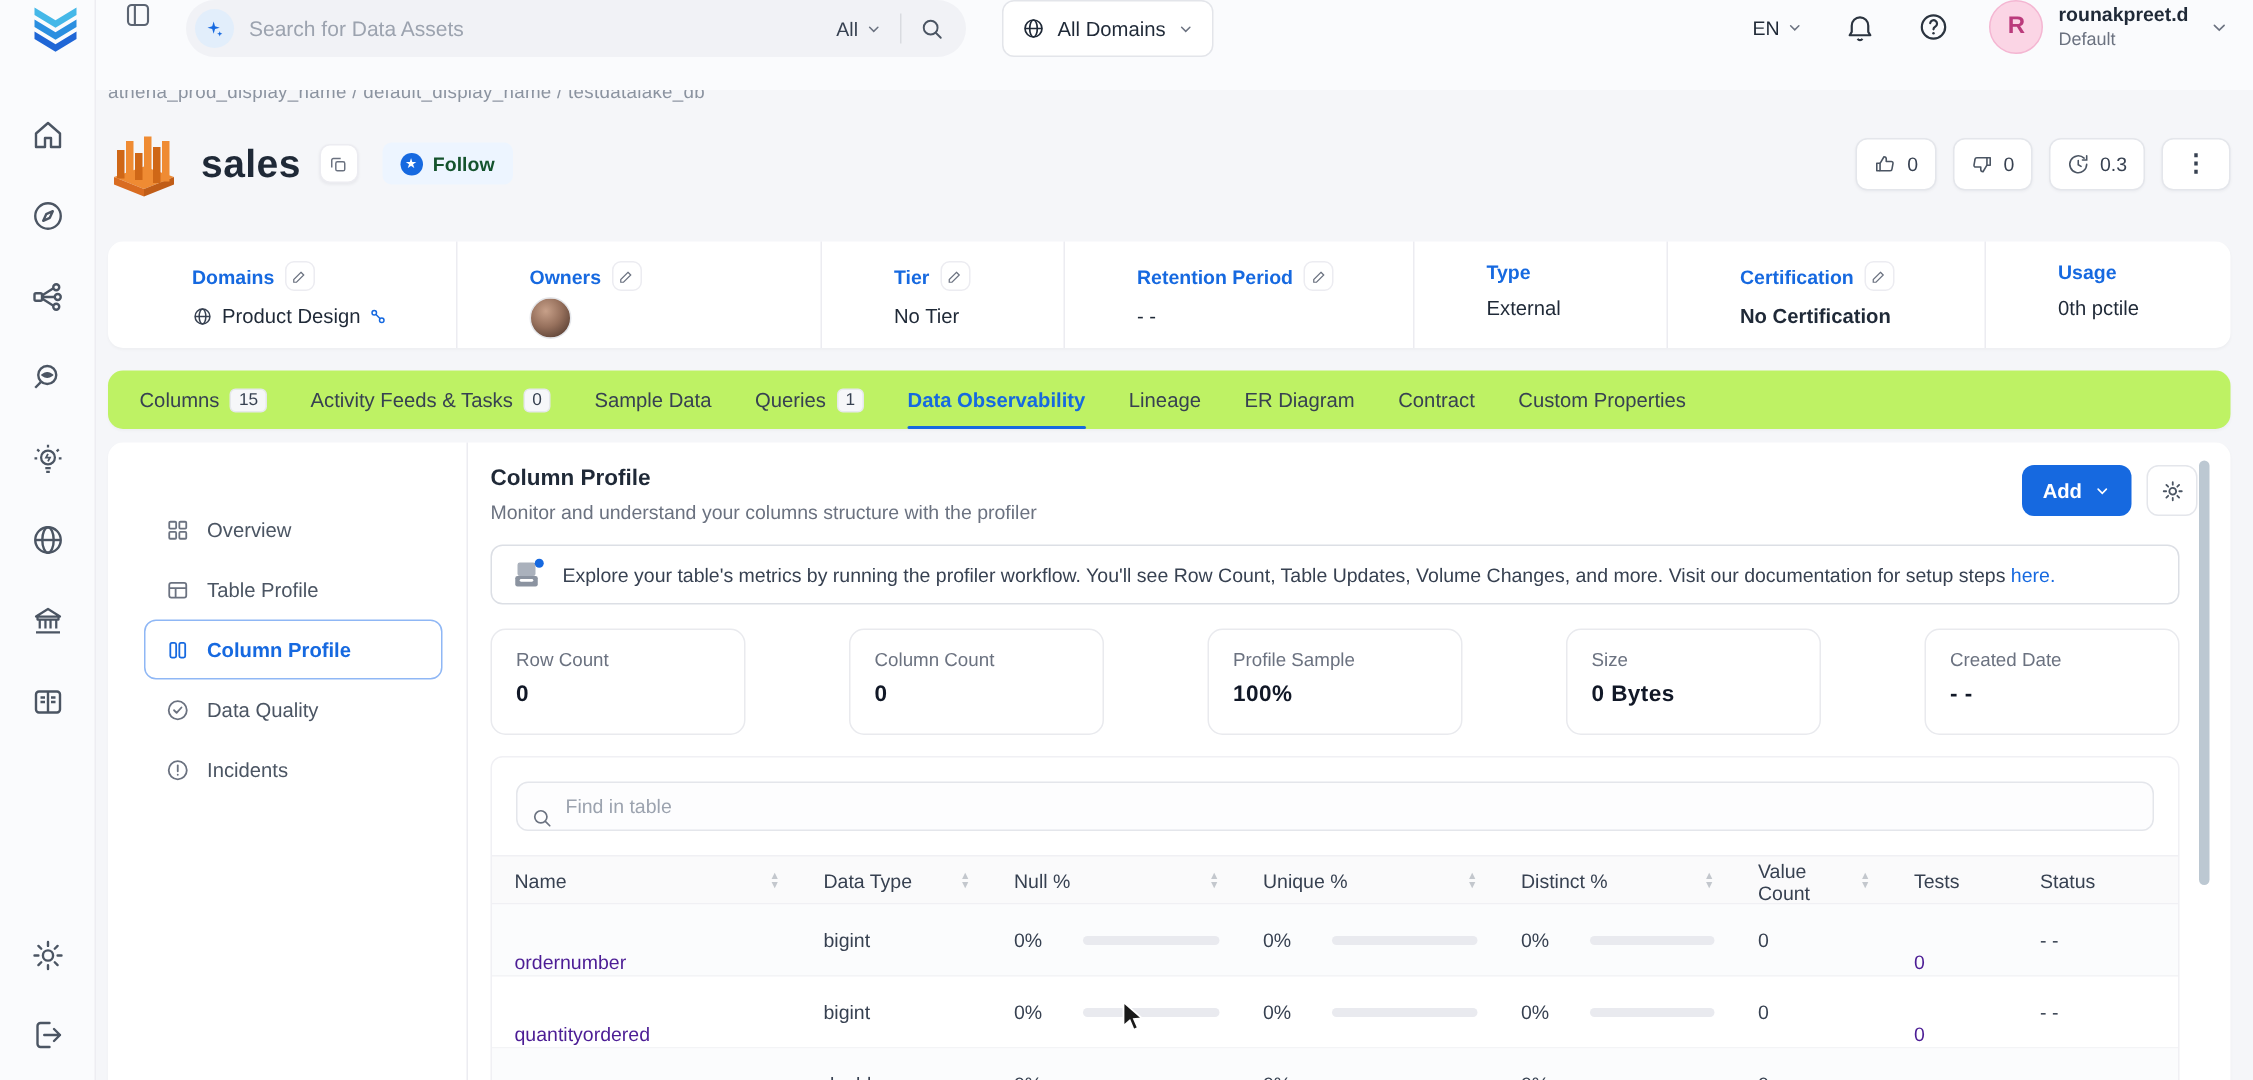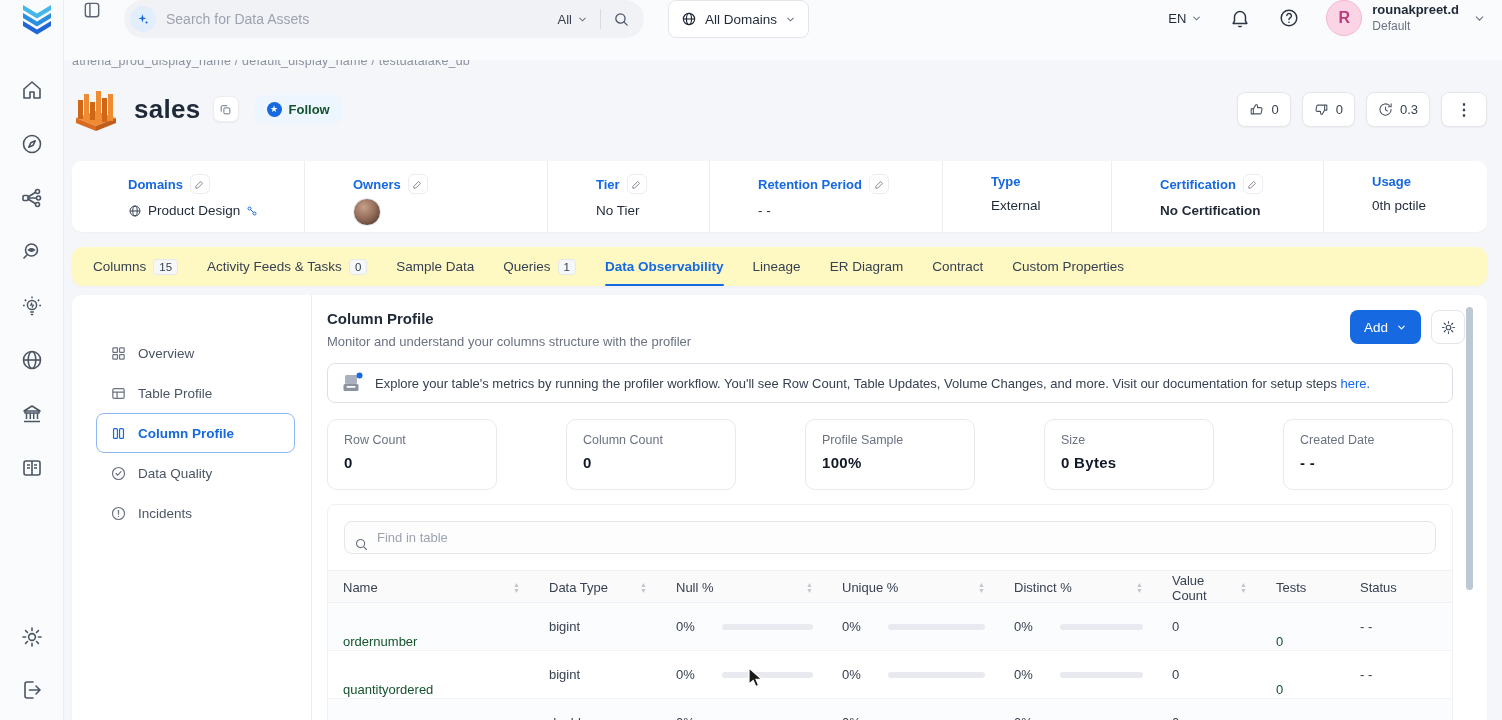--- a/index.html
+++ b/index.html
@@ -70,21 +70,21 @@
     box-shadow:0 1px 2px rgba(16,24,40,.03); }
   .mcell { padding:13px 0 0 48px; border-right:1px solid #ececf1; }
   .mcell:last-child { border-right:none; }
   .mlabel { display:flex; align-items:center; gap:7px; font-size:13px; font-weight:600; color:#1669e0; }
   .editbtn { width:20px; height:20px; border:1px solid #ececf1; border-radius:6px; background:#fff;
     display:flex; align-items:center; justify-content:center; color:#6b7280; cursor:pointer; }
   .mvalue { margin-top:9px; font-size:13.5px; color:#1f2937; display:flex; align-items:center; gap:6px; }
   .ownerpic { width:28px; height:28px; border-radius:50%; margin-top:4px; cursor:pointer;
     background:radial-gradient(circle at 38% 32%, #c7a089 0%, #96705c 45%, #5a4034 85%); border:1px solid #e5e7eb; }
 
-  .tabscard { margin-top:15px; background:#fef9c3; border-radius:10px; height:39px; display:flex;
+  .tabscard { margin-top:15px; background:#bef264; border-radius:10px; height:39px; display:flex;
     align-items:center; padding:0 21px; gap:29px; box-shadow:0 1px 2px rgba(16,24,40,.03); }
   .tab { position:relative; height:39px; display:flex; align-items:center; gap:7px; font-size:13.5px;
     color:#374151; cursor:pointer; white-space:nowrap; }
   .tab .badge { font-size:11.5px; background:#f6f7f9; border:1px solid #e6e8ec; border-radius:4px;
     padding:1px 5px; color:#374151; }
   .tab.active { color:#1669e0; font-weight:700; }
   .tab.active::after { content:""; position:absolute; left:0; right:0; bottom:0; height:2.5px;
     background:#1669e0; border-radius:2px; }
 
   
@@ -96,21 +96,21 @@
   .pitem svg { width:17px; height:17px; color:#6b7280; }
   .pitem.active { border-color:#8fb7f5; color:#1669e0; font-weight:700; }
   .pitem.active svg { color:#1669e0; }
 
   .pmain { flex:1; padding:15px 22px 0 15px; position:relative; }
   .phead { display:flex; align-items:flex-start; }
   .ptitle { font-size:15px; font-weight:700; color:#1f2937; }
   .psub { font-size:13px; color:#6b7280; margin-top:7px; }
   .phr { margin-left:auto; display:flex; gap:10px; }
   .addbtn { height:34px; background:#1669e0; color:#fff; border:none; border-radius:8px; padding:0 14px;
-    font-size:13.5px; font-weight:400; display:flex; align-items:center; gap:8px; cursor:pointer;
+    font-size:13.5px; font-weight:700; display:flex; align-items:center; gap:8px; cursor:pointer;
     font-family:"Liberation Sans",sans-serif; }
   .gearbtn { width:34px; height:34px; border:1px solid #e4e6eb; background:#fff; border-radius:8px;
     display:flex; align-items:center; justify-content:center; color:#4b5563; cursor:pointer; }
 
   .banner { margin-top:14px; margin-right:12px; border:1px solid #dcdfe5; border-radius:8px; display:flex;
     align-items:center; gap:11px; padding:7px 12px; }
   .banner .btxt { font-size:13px; color:#374151; }
   .banner a { color:#1669e0; text-decoration:none; cursor:pointer; }
   .bicon { position:relative; width:24px; height:24px; flex:0 0 24px; }
 
@@ -130,21 +130,21 @@
 
   .grid { display:grid; grid-template-columns:206px 127px 166px 172px 158px 104px 84px 1fr; align-items:center; }
   .thead { background:#fafafb; border-top:1px solid #f0f0f4; border-bottom:1px solid #f0f0f4; height:33px; }
   .th { display:flex; align-items:center; justify-content:space-between; font-size:13px; font-weight:500;
     color:#374151; padding:0 14px 0 15px; height:33px; cursor:pointer; }
   .th.nosort { cursor:default; }
   .sort { display:flex; flex-direction:column; line-height:5.5px; font-size:7px; color:#c3c7cd; }
   .trow { height:48px; border-bottom:1px solid #f3f4f6; }
   .trow.alt { background:#fbfcfd; }
   .td { font-size:13px; color:#374151; padding:0 14px 0 15px; }
-  .td.link { color:#14532d; cursor:pointer;margin-top:29px; }
+  .td.link { color:#4c1d95; cursor:pointer;margin-top:29px; }
   .td.pct { display:flex; align-items:center; }
   .td.pct .pv { width:34px; flex:0 0 34px; }
   .td.pct .bar { flex:1; max-width:110px; height:6px; background:#e9eaef; border-radius:3px; margin-left:12px; }
 
   .vscroll { position:absolute; top:12px; right:14px; width:7px; height:283px; background:#bcc8d2; border-radius:4px; }
 
   .cursor { position:absolute; left:683px; top:667px; z-index:50; pointer-events:none; }
 </style>
 </head>
 <body>

